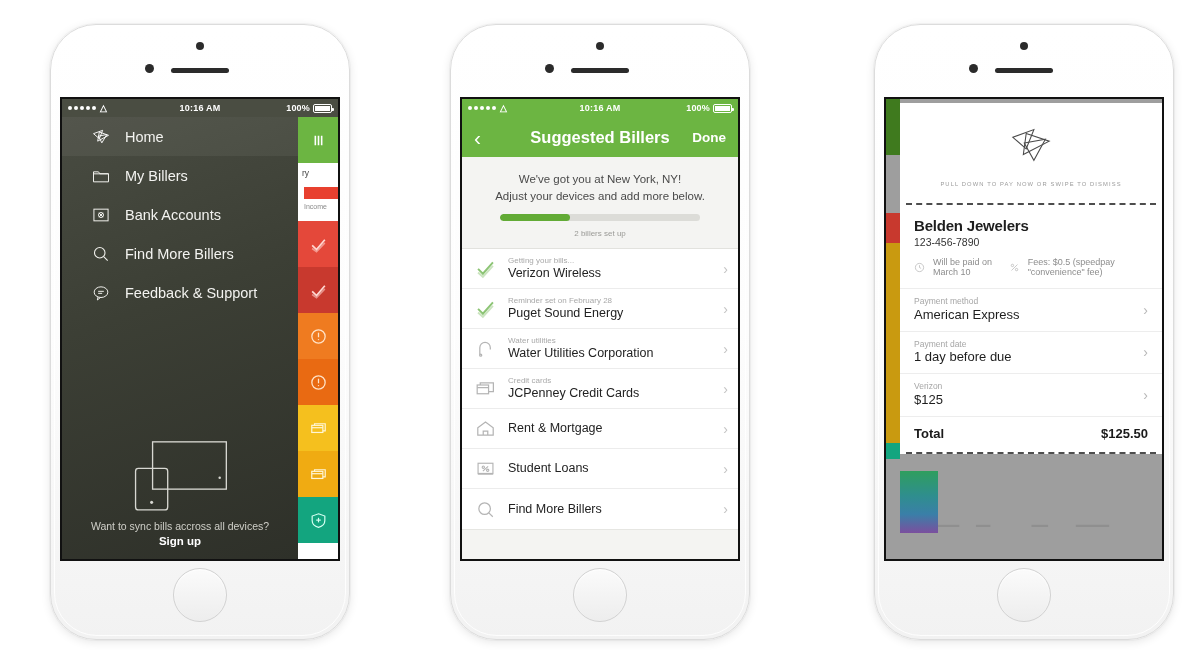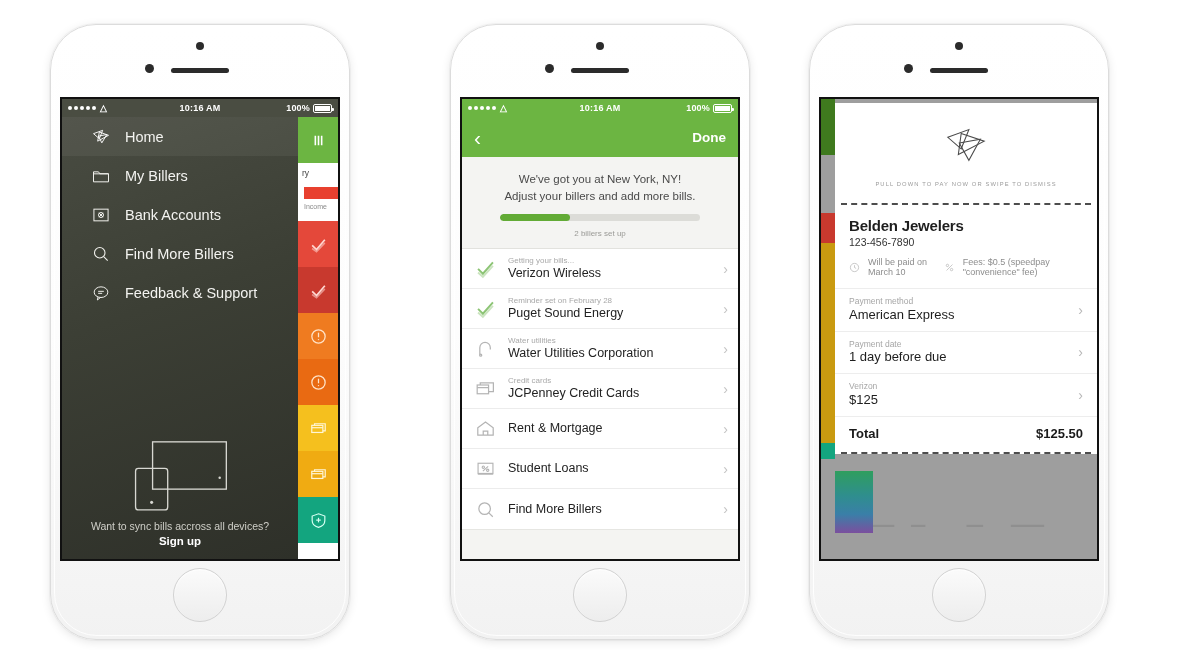--- a/index.html
+++ b/index.html
@@ -119,21 +119,21 @@
   .p2-row:last-child { border-bottom:none; }
   .p2-rico { width: 22px; flex:none; display:flex; align-items:center; justify-content:center; }
   .p2-rico svg { width: 21px; height: 21px; display:block; }
   .p2-rtext { flex:1; min-width:0; }
   .p2-sub { font-size: 8px; color:#a9a9a9; line-height:1.2; }
   .p2-name { font-size: 12.5px; color:#222; line-height:1.25; white-space:nowrap; }
   .p2-chev { color:#c4c4c4; font-size: 14px; font-weight: 300; }
   .p2-foot { height: 24px; background:#f4f4f2; border-top:1px solid #e6e6e2; }
 
   
-  #phone3 { left: 809px; border-radius: 25px; }
+  #phone3 { left: 874px; border-radius: 25px; }
   .p3-screen { background: #9e9e9e; position: relative; }
   .p3-strip { position:absolute; left:0; top:0; bottom:0; width: 14px; }
   .p3-seg { width:100%; }
   .p3-dim { position:absolute; left:14px; right:0; top:0; bottom:0; background:#9e9e9e; }
   .p3-dim-lines { position:absolute; left: 26px; right: 14px; bottom: 14px; height: 28px; opacity:.2; }
   .p3-card {
     position:absolute; left: 14px; right: 0; top: 4px;
     background:#fff; overflow:hidden;
   }
   .p3-pull { padding: 18px 0 10px; text-align:center; }
@@ -362,26 +362,27 @@
         <span class="sb-right">
           <span style="font-size:9px">100%</span>
           <span class="sb-batt">
               <i></i>
             </span>
         </span>
       </div>
 
       <div class="p2-nav">
         <span class="p2-back">‹</span>
+        <span class="p2-title">Suggested Billers</span>
         <span class="p2-done">Done</span>
       </div>
 
       <div class="p2-banner">
         <p>We've got you at New York, NY!</p>
-        <p>Adjust your billers and add more bills.</p>
+        <p>Adjust your devices and add more below.</p>
         <div class="p2-progress">
             <i id="p2bar" style="width: 35%;"></i>
           </div>
         <div class="p2-progress-label">2 billers set up</div>
       </div>
 
       <div class="p2-list">
 
         <div class="p2-row">
           <span class="p2-rico">

